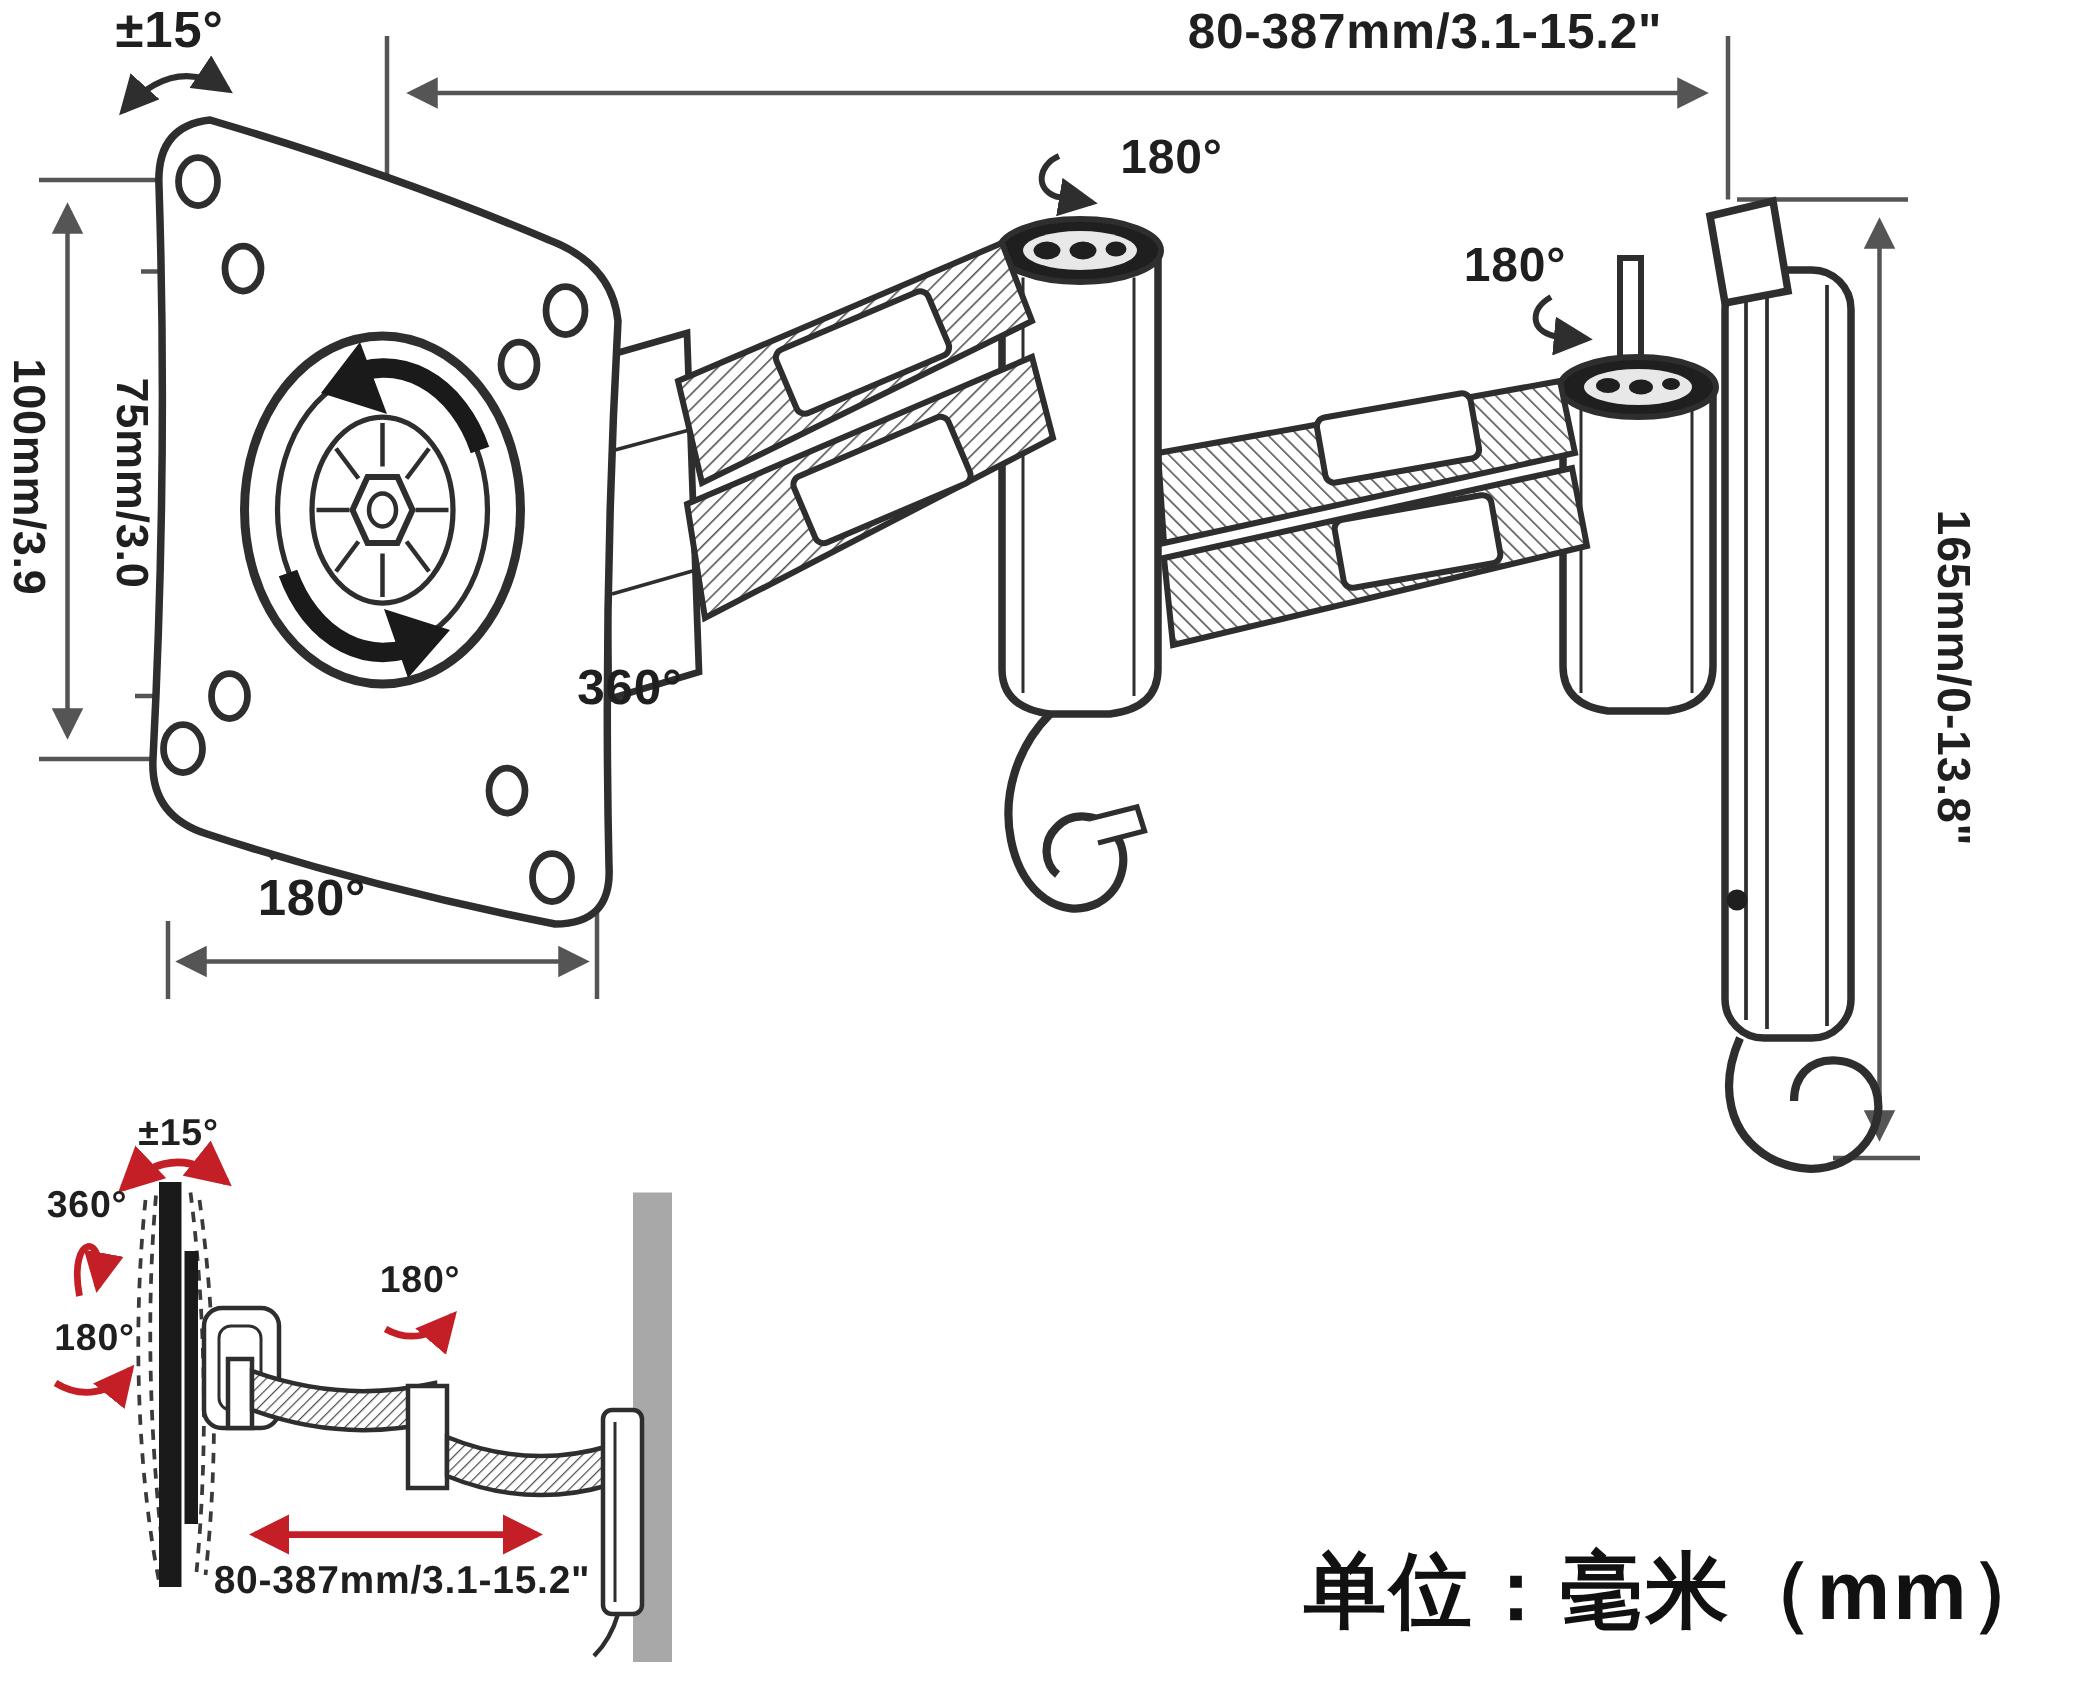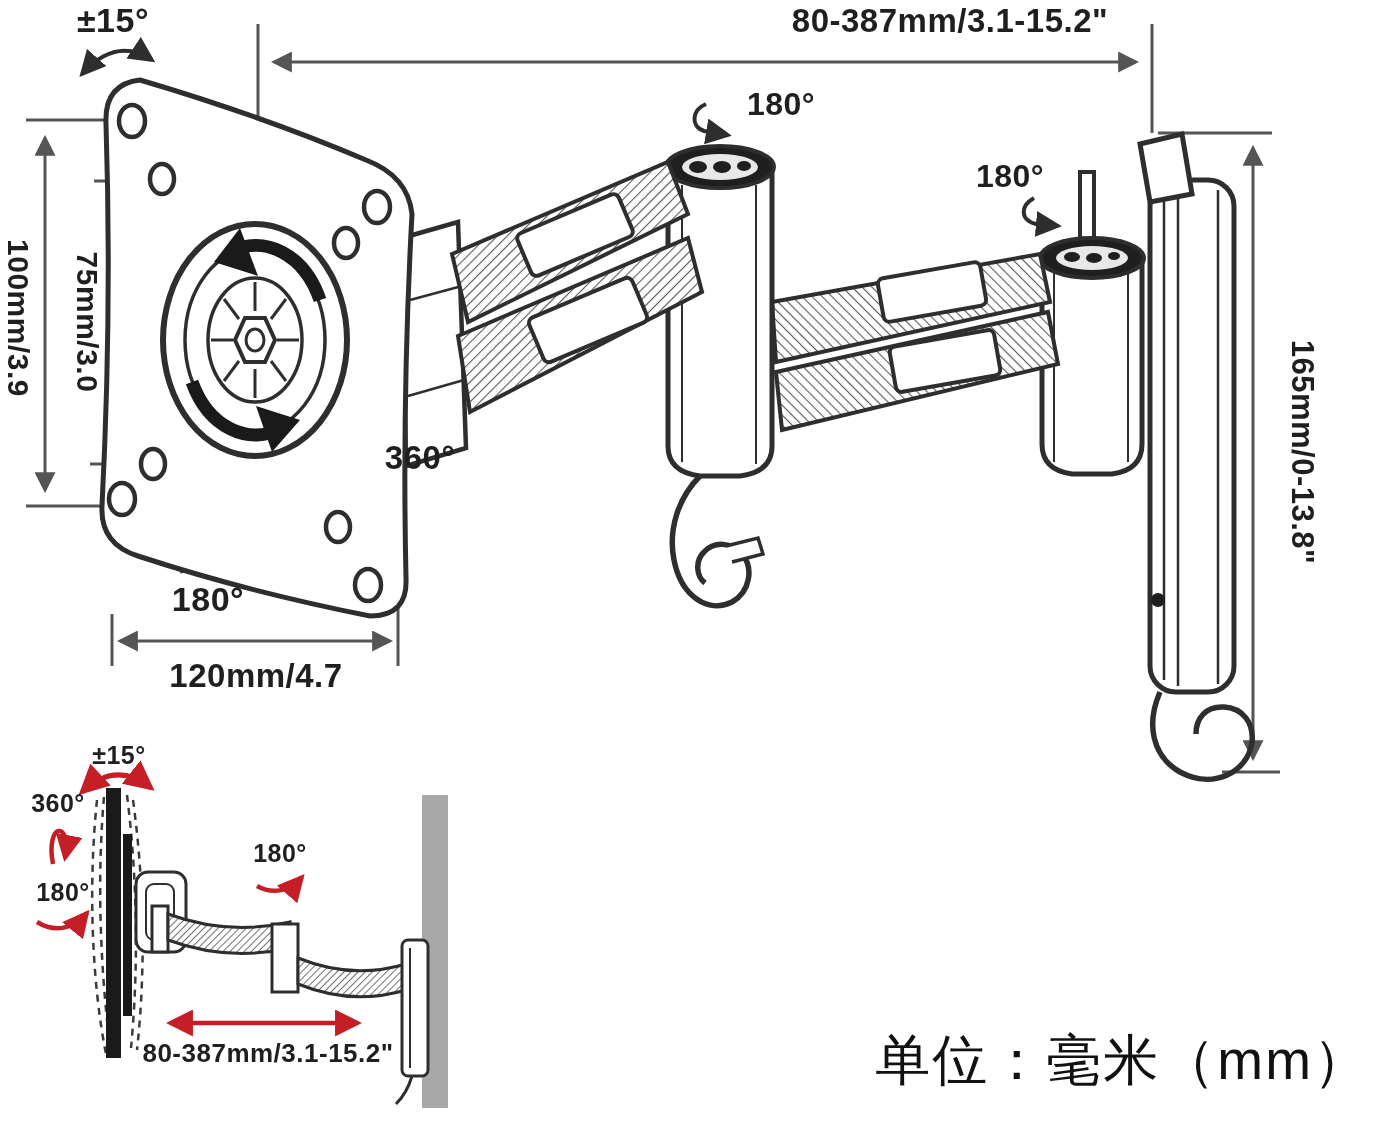--- a/index.html
+++ b/index.html
@@ -7,21 +7,21 @@
     position:relative; width:1395px; height:1130px; background:#ffffff;
     font-family:"Liberation Sans", sans-serif; overflow:hidden;border-radius:19px;
   }
   svg.draw { position:absolute; left:0; top:0; }
   .lbl {
     position:absolute; color:#1f1f1f; font-weight:bold; white-space:nowrap;
     text-align:center; line-height:1.05; letter-spacing:0.5px;
   }
   .rot90 { transform:rotate(90deg); }
   .unit {
-    position:absolute; color:#111; font-weight:normal; white-space:nowrap;
+    position:absolute; color:#111; font-weight:bold; white-space:nowrap;
     letter-spacing:2px;
   }
 </style>
 </head>
 <body>
 
 <div class="canvas">
 
   <svg class="draw" width="1395" height="1130" viewBox="0 0 1395 1130">
     <defs>
@@ -200,21 +200,20 @@
   <div class="lbl" style="left:740px; top:4px; width:420px; font-size:33px;">80-387mm/3.1-15.2"</div>
 
   <div class="lbl" style="left:736px; top:88px; width:90px; font-size:32px;">180°</div>
 
   <div class="lbl" style="left:965px; top:160px; width:90px; font-size:32px;">180°</div>
 
   <div class="lbl" style="left:375px; top:441px; width:90px; font-size:33px;">360°</div>
 
   <div class="lbl" style="left:163px; top:582px; width:90px; font-size:34px;">180°</div>
 
-  <div class="lbl" style="left:146px; top:659px; width:220px; font-size:33px;">120mm/4.7</div>
 
   <div class="lbl rot90" style="left:-94px; top:300px; width:220px; height:36px; font-size:30px;">100mm/3.9</div>
 
   <div class="lbl rot90" style="left:-14px; top:305px; width:200px; height:34px; font-size:30px;">75mm/3.0</div>
 
   <div class="lbl rot90" style="left:1135px; top:434px; width:330px; height:36px; font-size:31px;">165mm/0-13.8"</div>
 
   <div class="lbl" style="left:69px; top:742px; width:100px; font-size:25px;">±15°</div>
 
   <div class="lbl" style="left:8px; top:790px; width:100px; font-size:25px;">360°</div>

